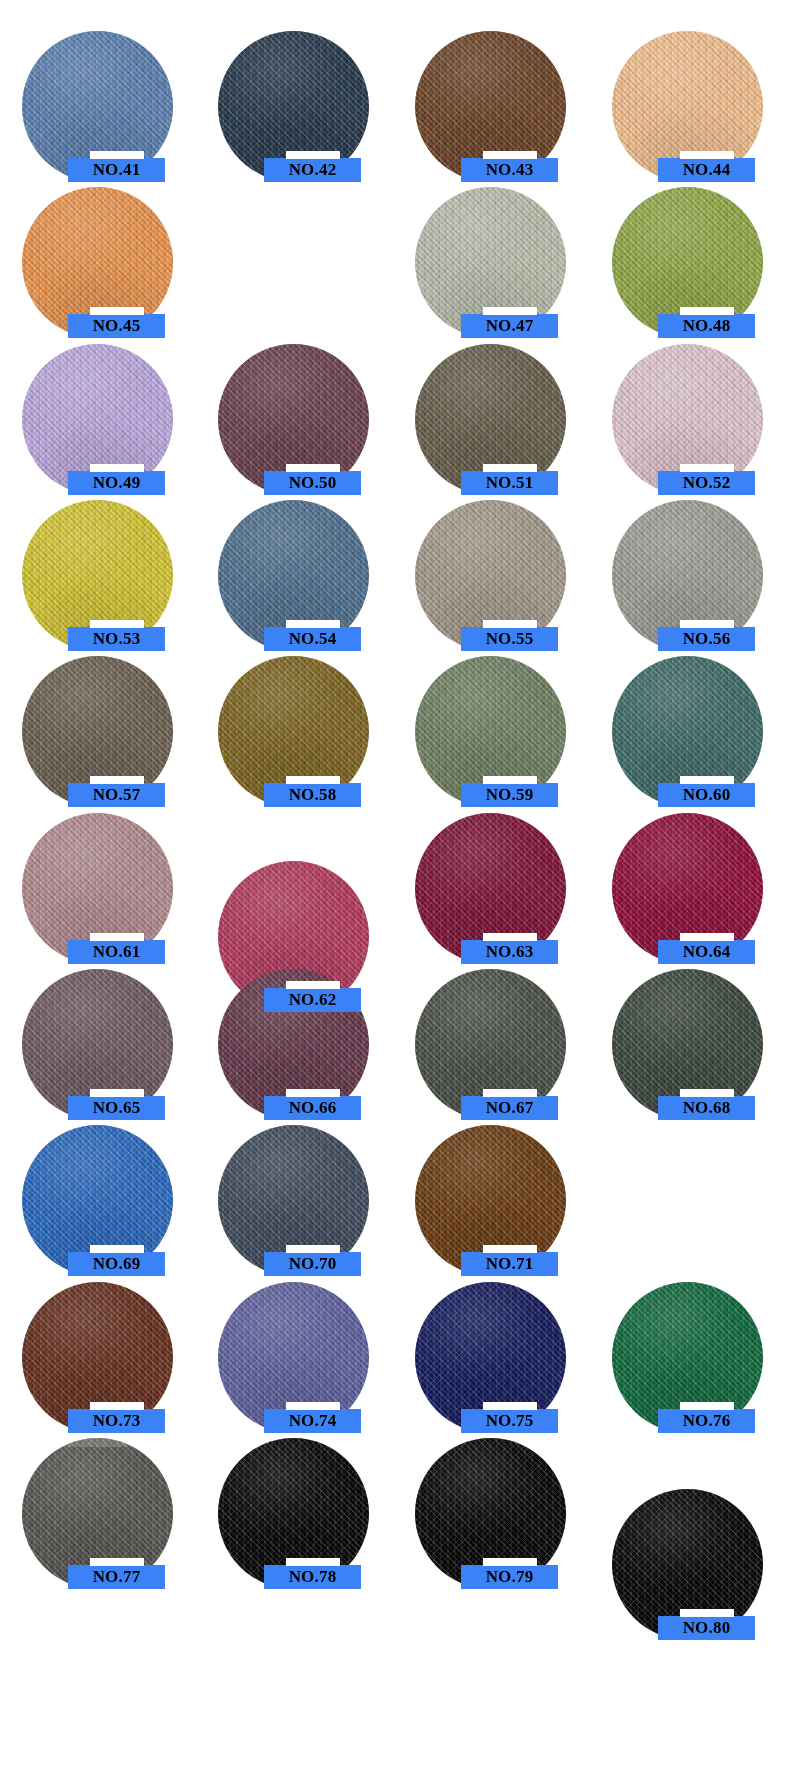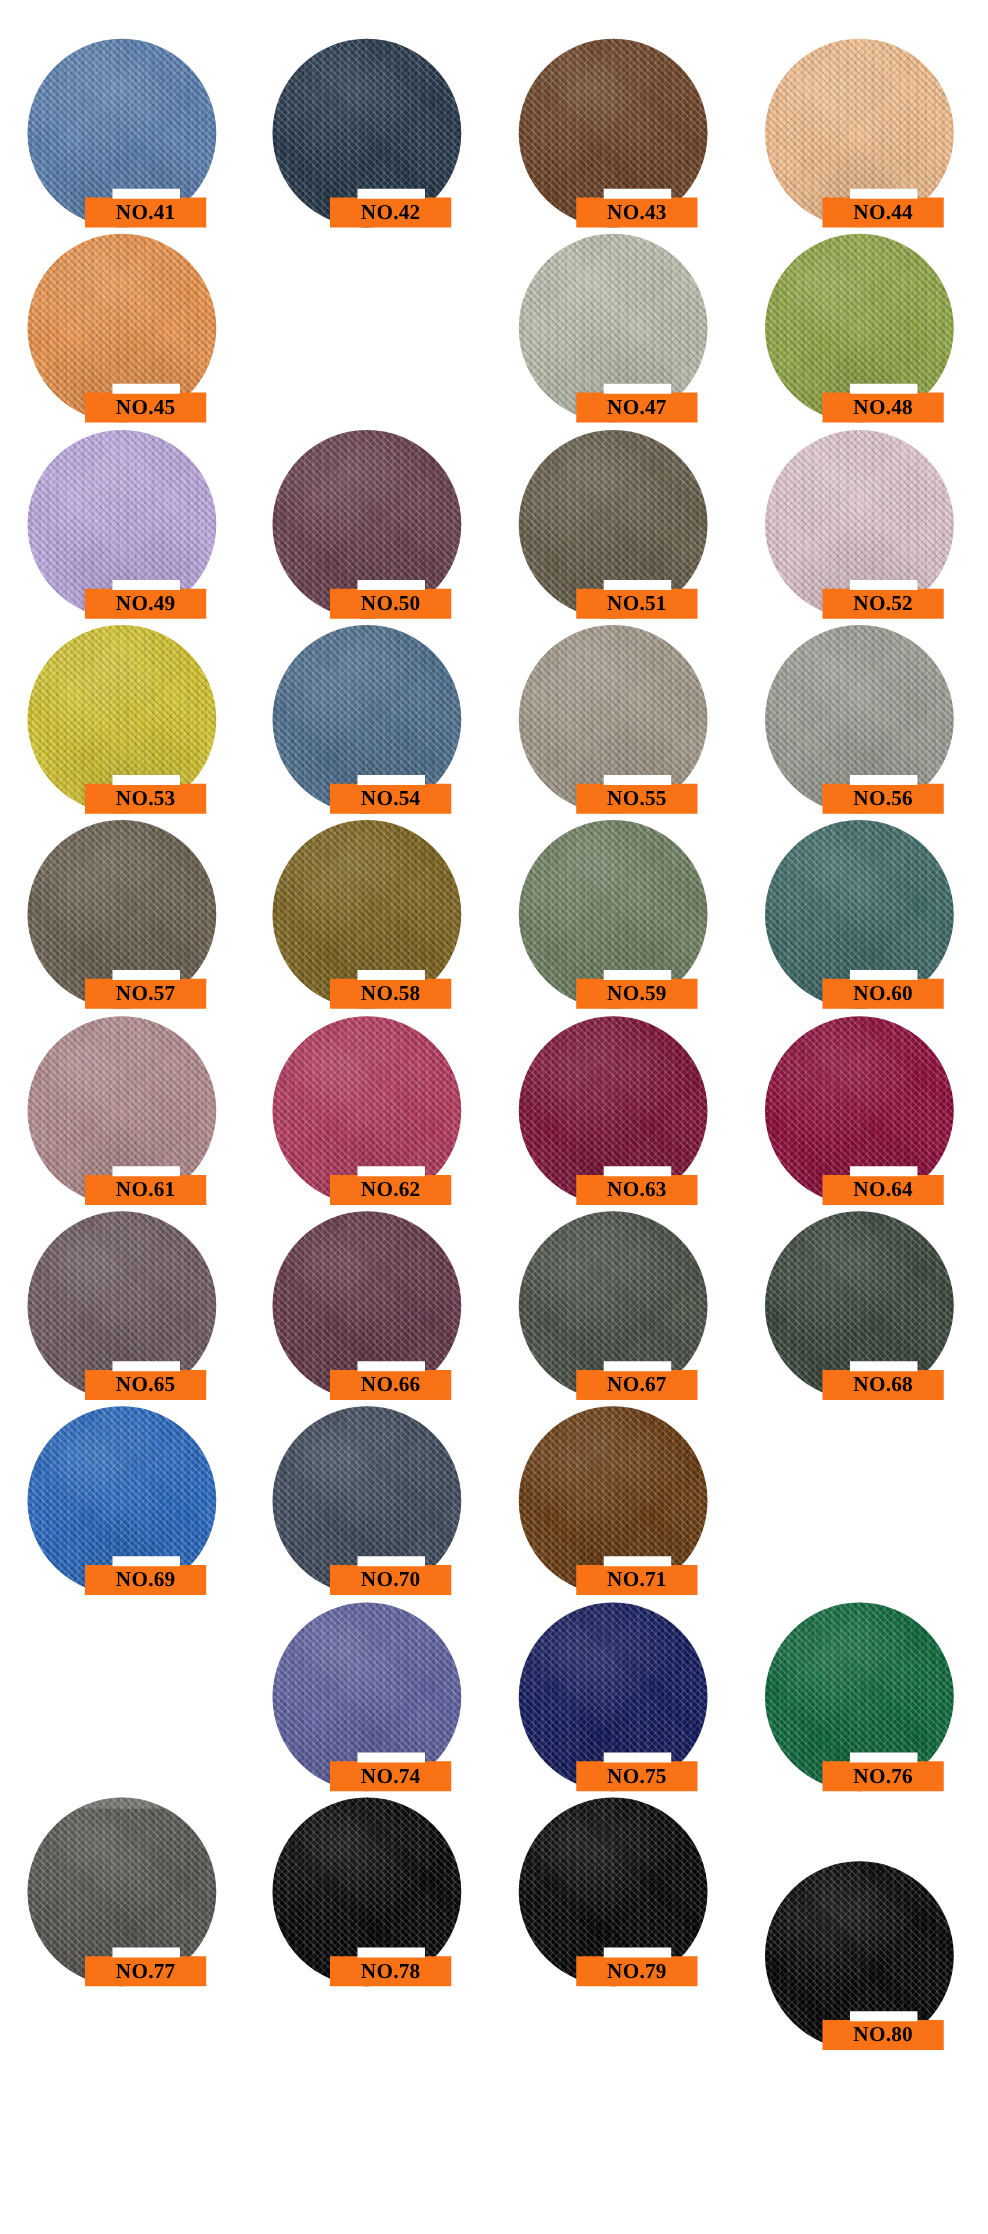--- a/index.html
+++ b/index.html
@@ -94,21 +94,21 @@
         rgba(0,0,0,0.00) 65%);
   }
 
   
   .label {
     position: absolute;
     left: 46px;
     top: 140px;
     width: 97px;
     height: 24px;
-    background: #f97316;
+    background: #3b82f6;
     z-index: 3;
   }
   
   .label::before {
     content: "";
     position: absolute;
     left: 22px;
     top: -7px;
     width: 54px;
     height: 8px;
@@ -319,21 +319,21 @@
     </div>
     <div class="swatch" style="left: 22px; top: 800px;">
       <div class="disc" style="height: 151px; background-color: rgb(176, 138, 142);">
         <div class="tex"></div>
         <div class="shade"></div>
       </div>
       <div class="label">
         <div class="label-text">NO.61</div>
       </div>
     </div>
-    <div class="swatch" style="left: 218px; top: 800px;">
+    <div class="swatch" style="left: 218px; top: 848px;">
       <div class="disc" style="height: 151px; background-color: rgb(177, 58, 93);">
         <div class="tex"></div>
         <div class="shade"></div>
       </div>
       <div class="label">
         <div class="label-text">NO.62</div>
       </div>
     </div>
     <div class="swatch" style="left: 415px; top: 800px;">
       <div class="disc" style="height: 151px; background-color: rgb(126, 21, 56);">
@@ -409,20 +409,29 @@
     </div>
     <div class="swatch" style="left: 415px; top: 1112px;">
       <div class="disc" style="height: 151px; background-color: rgb(106, 60, 19);">
         <div class="tex"></div>
         <div class="shade"></div>
       </div>
       <div class="label">
         <div class="label-text">NO.71</div>
       </div>
     </div>
+    <div class="swatch" style="left: 22px; top: 1269px;">
+      <div class="disc" style="height: 151px; background-color: rgb(102, 48, 31);">
+        <div class="tex"></div>
+        <div class="shade"></div>
+      </div>
+      <div class="label">
+        <div class="label-text">NO.73</div>
+      </div>
+    </div>
     <div class="swatch" style="left: 218px; top: 1269px;">
       <div class="disc" style="height: 151px; background-color: rgb(95, 97, 158);">
         <div class="tex"></div>
         <div class="shade"></div>
       </div>
       <div class="label">
         <div class="label-text">NO.74</div>
       </div>
     </div>
     <div class="swatch" style="left: 415px; top: 1269px;">

